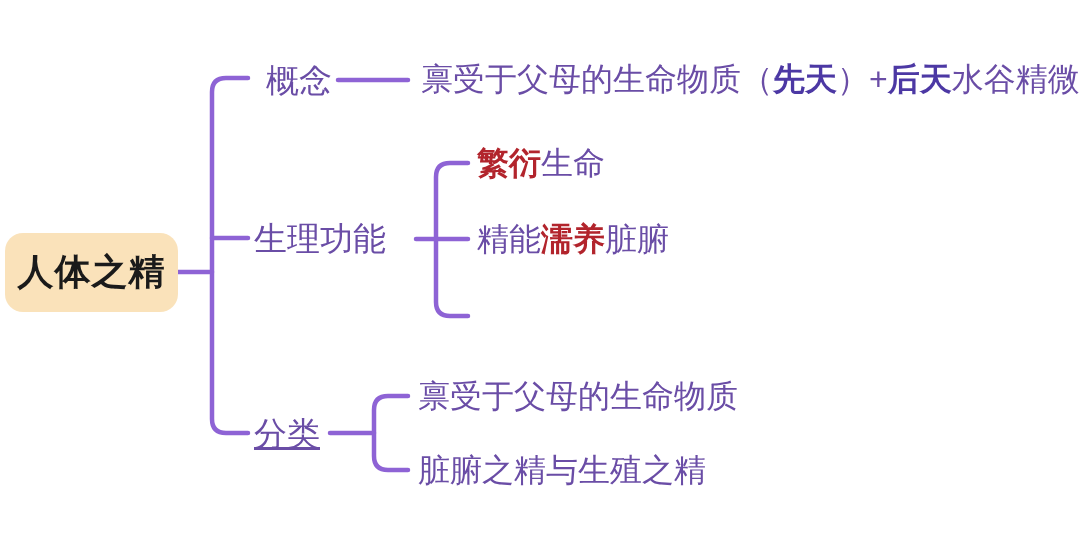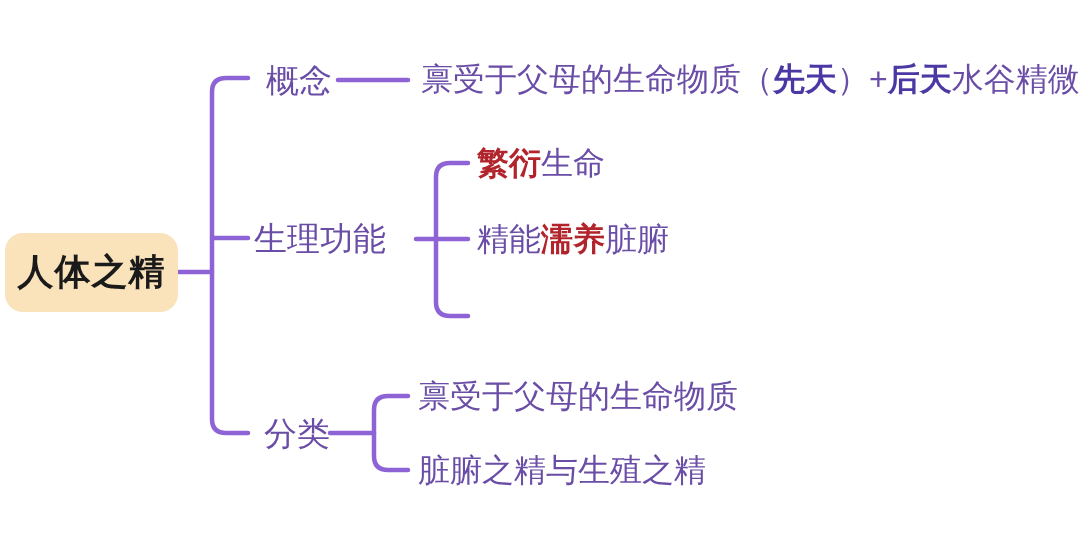--- a/index.html
+++ b/index.html
@@ -89,20 +89,20 @@
 
   <div class="node-text" style="left:477px;top:223px;">
     <span>精能</span><span class="red-bold">濡养</span><span>脏腑</span>
   </div>
 
   <div class="node-text" style="left:477px;top:147px;">
     <span class="red-bold">繁衍</span><span>生命</span>
   </div>
 
 
-  <div class="node-text branch-label" style="left:264px;top:417px;">分类</div>
+  <div class="node-text branch-label" style="left:254px;top:417px;text-decoration:underline;">分类</div>
 
   <div class="node-text" style="left:418px;top:380px;">禀受于父母的生命物质</div>
 
   <div class="node-text" style="left:418px;top:454px;">脏腑之精与生殖之精</div>
 
 
 </div>
 
 </body></html>

